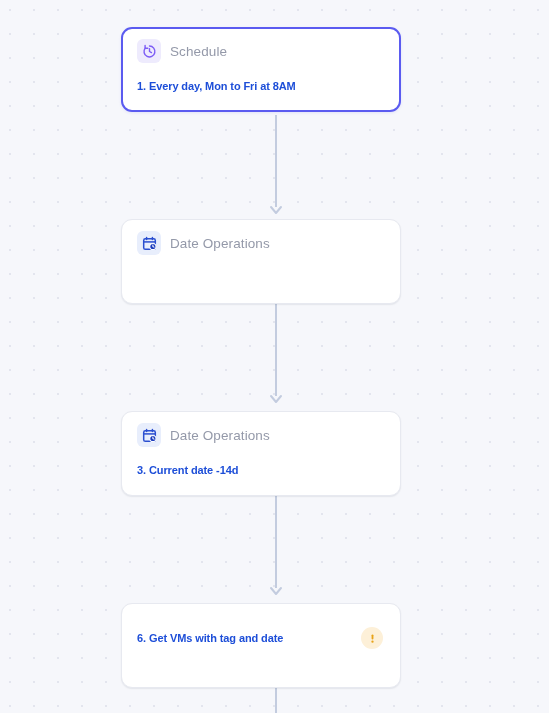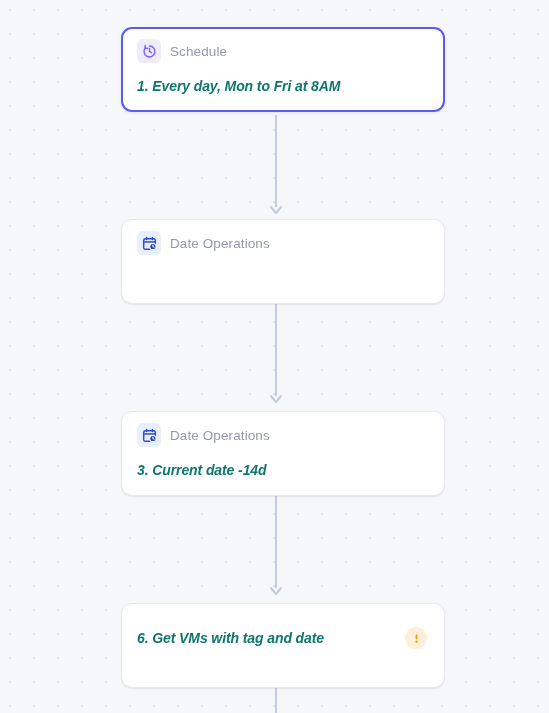--- a/index.html
+++ b/index.html
@@ -38,21 +38,21 @@
     width: 14px;
     height: 14px;
     transform: translateX(-7px);
   }
   .arrowhead svg { display: block; }
 
   
   .node {
     position: absolute;
     left: 121px;
-    width: 324px;
+    width: 280px;
     height: 85px;
     box-sizing: border-box;
     background: #ffffff;
     border: 1px solid #e7e9f0;
     border-radius: 11px;
     box-shadow: 0 1px 2px rgba(25, 32, 60, 0.05),
                 0 1px 1px rgba(25, 32, 60, 0.03);
     padding: 11px 15px 0 15px;
   }
   .node.selected {
@@ -89,26 +89,25 @@
   }
 
   .node-body {
     display: flex;
     align-items: center;
     justify-content: space-between;
     margin-top: 10px;
     height: 26px;
   }
   .node-title {
-    font-size: 14px;
+    font-size: 11px;
     font-weight: bold;
-    color: #0f766e;
+    color: #1d4ed8;
     letter-spacing: -0.1px;
     white-space: nowrap;
-    font-style: italic;
   }
 
   .warning-badge {
     width: 22px;
     height: 22px;
     border-radius: 50%;
     background: #fdf0d8;
     display: flex;
     align-items: center;
     justify-content: center;

